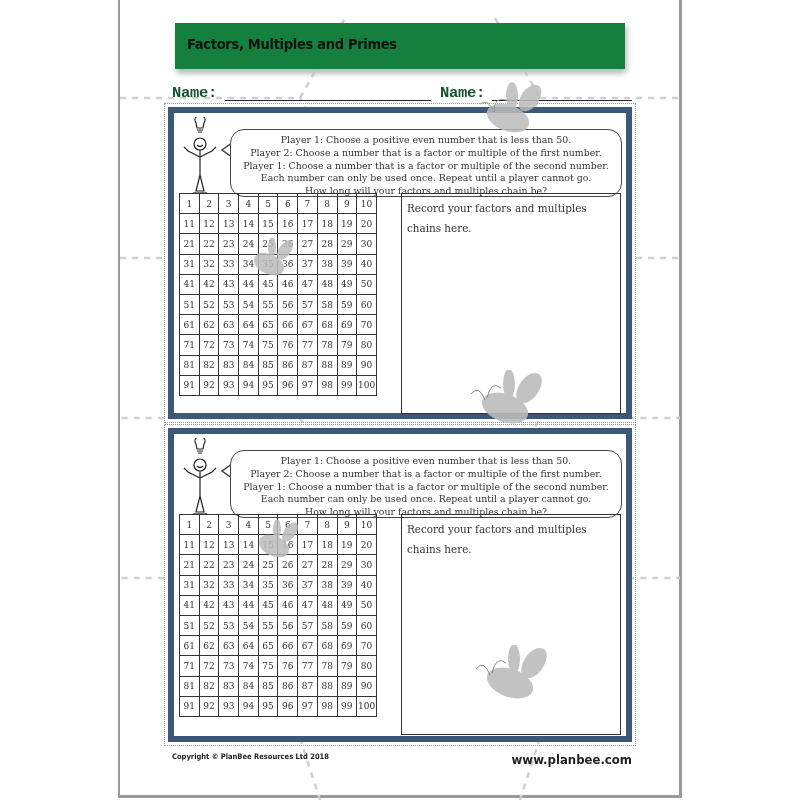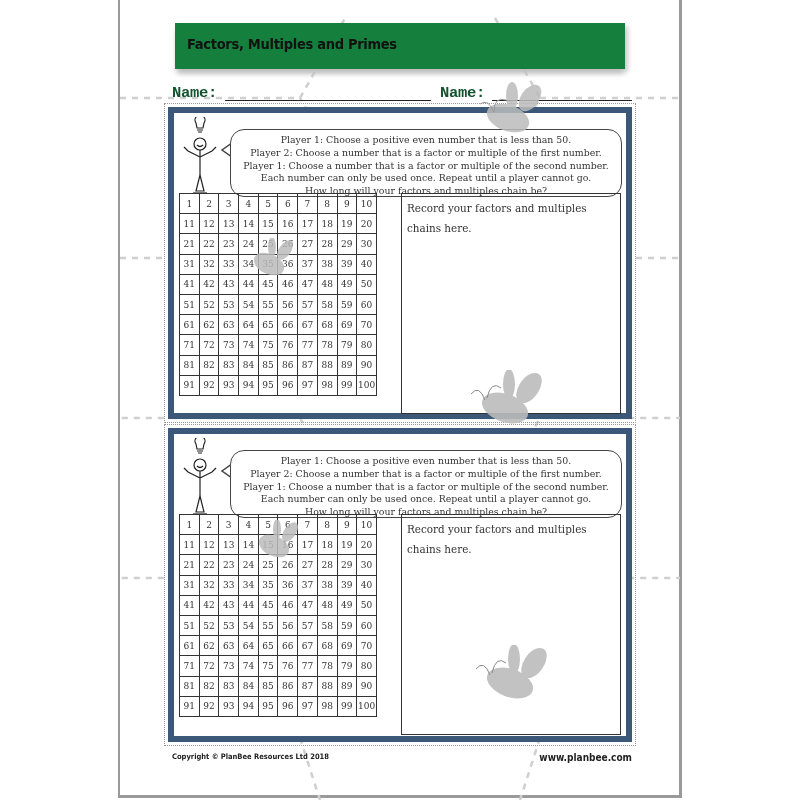--- a/index.html
+++ b/index.html
@@ -20,21 +20,21 @@
   .card { position:relative; border:6px solid #3b5878; background:#fff; height:100%; box-sizing:border-box; }
   .figure { position:absolute; left:6px; top:4px; width:42px; height:78px; }
   .bubble { position:absolute; left:56px; top:4px; width:392px; height:68px; border:1.5px solid #444; border-radius:14px; background:#fff; font-family:"DejaVu Serif", serif; font-size:9.4px; color:#333; text-align:center; line-height:12.8px; padding-top:4px; box-sizing:border-box;margin-top:12px; }
   .bubble-tail { position:absolute; left:46px; top:30px; width:14px; height:14px; }
   .bubble p { margin:0; white-space:nowrap; }
   .grid { position:absolute; left:5px; top:80px; border-collapse:collapse; font-family:"DejaVu Serif", serif; font-size:9px; color:#333; }
   .grid td { border:1.5px solid #333; width:19.7px; height:20.2px; text-align:center; padding:0; box-sizing:border-box; background:transparent; }
   .record { position:absolute; left:227px; top:80px; width:220px; height:221px; border:1.5px solid #333; box-sizing:border-box; font-family:"DejaVu Serif", serif; font-size:10.4px; color:#333; padding:4px 5px; line-height:20px; }
   .bee { position:absolute; pointer-events:none; }
   .footer-left { position:absolute; left:172px; top:752px; font-weight:bold; font-size:7.5px; color:#222; font-family:"DejaVu Sans Condensed","DejaVu Sans", sans-serif; }
-  .footer-right { position:absolute; right:168px; top:752px; font-weight:bold; font-size:10px; color:#222; font-family:"DejaVu Sans Condensed","DejaVu Sans", sans-serif; }
+  .footer-right { position:absolute; right:168px; top:752px; font-weight:bold; font-size:13px; color:#222; font-family:"DejaVu Sans Condensed","DejaVu Sans", sans-serif; }
 </style>
 </head>
 <body>
 
 <div class="page"></div>
 
 <svg class="hex-bg" viewBox="0 0 800 800">
   <g fill="none" stroke="#cfcfcf" stroke-width="2.5" stroke-dasharray="6,6">
     <path d="M120,258 L300,258 L345,178 L300,98 M300,258 L345,338 L300,418"></path>
     <path d="M345,178 L495,178 L540,258 L495,338 L345,338"></path>

